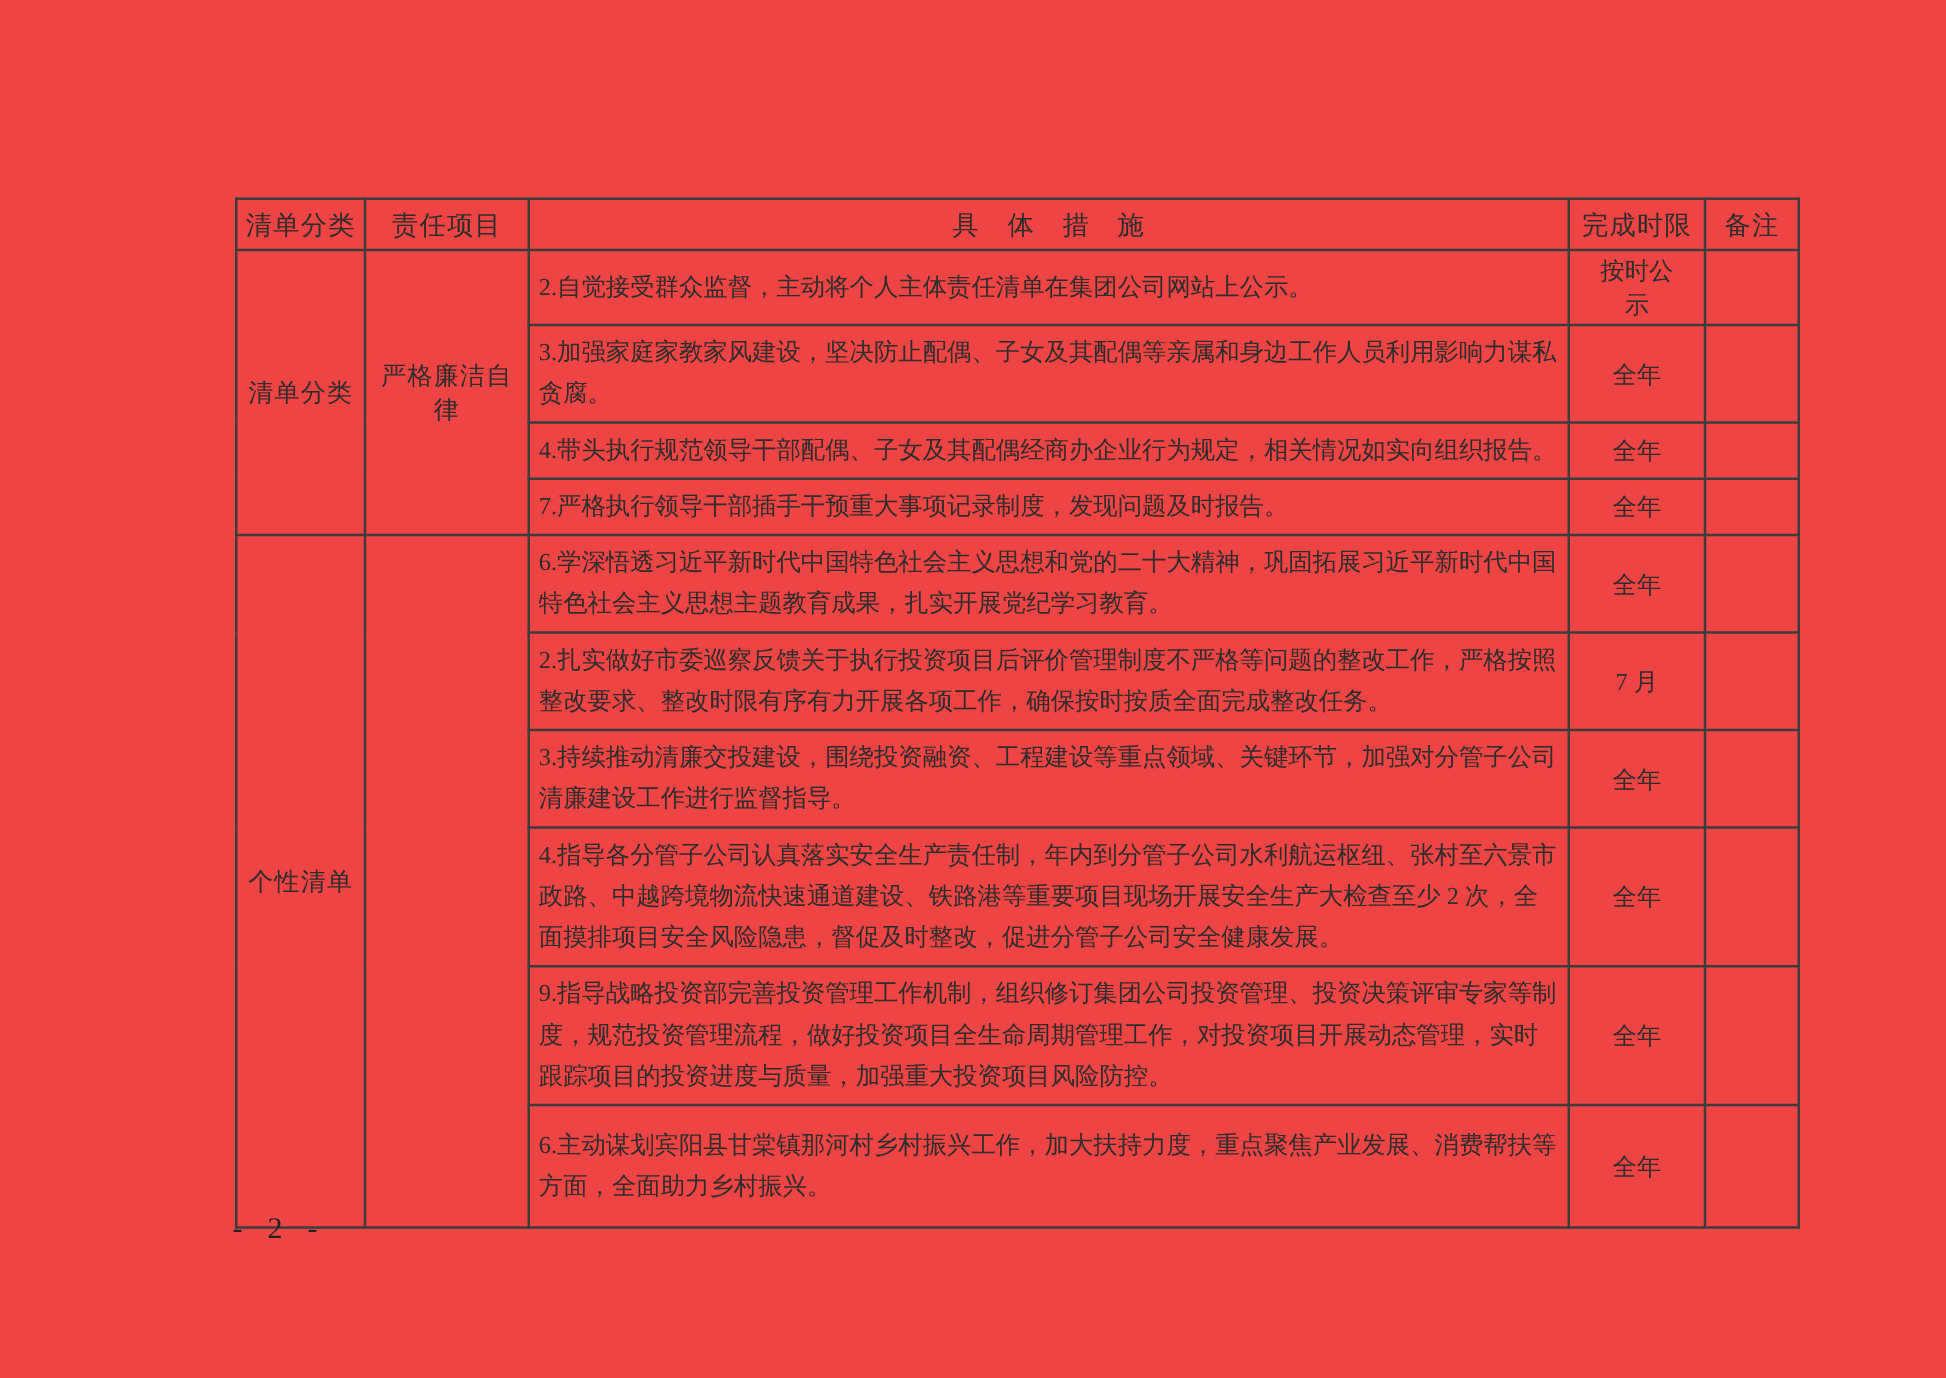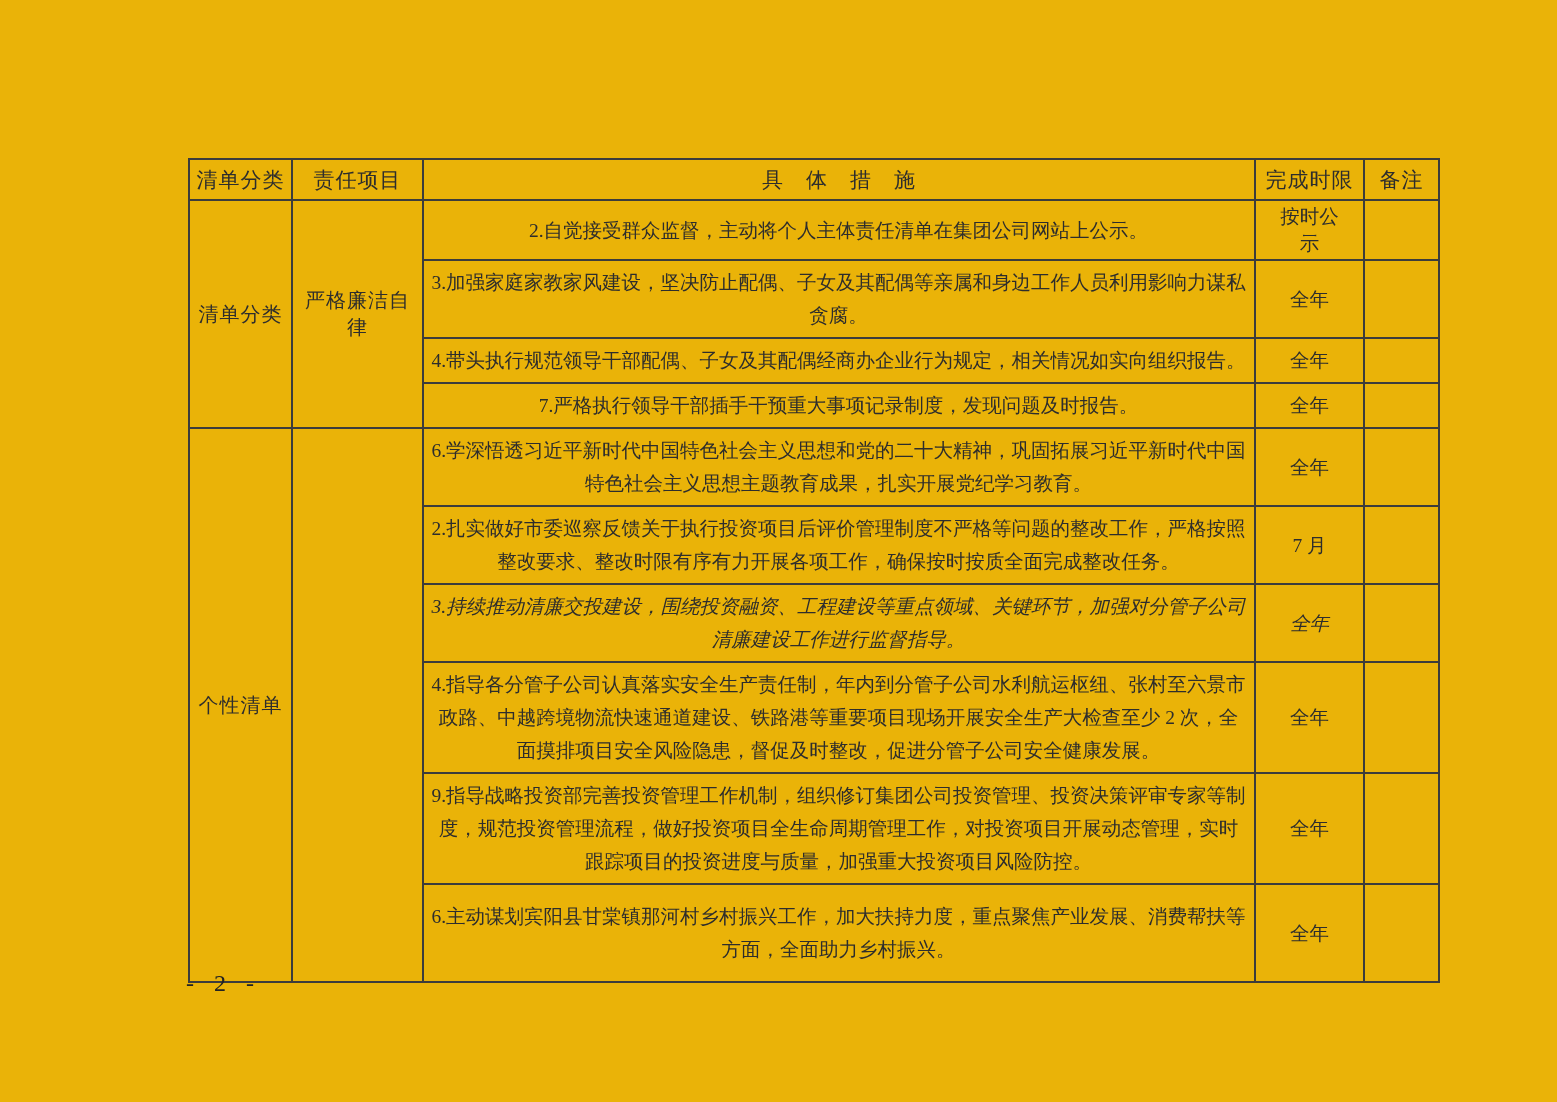--- a/index.html
+++ b/index.html
@@ -5,21 +5,21 @@
   * { margin: 0; padding: 0; box-sizing: border-box; }
   html, body {
     width: 1557px; height: 1102px;
     background: #ffffff;
     font-family: "Liberation Serif", "DejaVu Serif", serif;
     color: #2d2d2d;
   }
   .page {
     position: relative;
     width: 1557px; height: 1102px;
-    background: #eab308;
+    background: #ef4444;
     overflow: hidden;
   }
   table.doc-table {
     position: absolute;
     left: 188px; top: 158px;
     width: 1250px;
     border-collapse: collapse;
     table-layout: fixed;
   }
   .doc-table col.c-category { width: 103px; }
@@ -43,37 +43,37 @@
   }
   td.cell-category, td.cell-project {
     text-align: center;
     font-size: 20px;
     letter-spacing: 1px;
     padding: 2px 4px;
   }
   td.cell-measure {
     font-size: 19.5px;
     line-height: 33px;
-    text-align: center;
+    text-align: left;
     padding: 5px 8px 5px 7px;
   }
   td.cell-deadline {
     text-align: center;
     font-size: 19.5px;
     padding: 2px 20px;
   }
   td.cell-remark { padding: 2px 4px; }
 
   tr.r-h1  { height: 48px; }
   tr.r-h2  { height: 48px; }
   tr.r-h3  { height: 45px; margin-top: 23px; }
   tr.r-h4  { height: 39px; }
   tr.r-h5  { height: 67px; }
   tr.r-h6  { height: 60px; }
-  tr.r-h7  { height: 73px; font-style: italic; }
+  tr.r-h7  { height: 73px; }
   tr.r-h8  { height: 107px; }
   tr.r-h9  { height: 103px; }
   tr.r-h10 { height: 98px; }
 
   .page-number {
     position: absolute;
     left: 186px; top: 970px;
     font-size: 24px;
     letter-spacing: 7px;
     color: #222;

